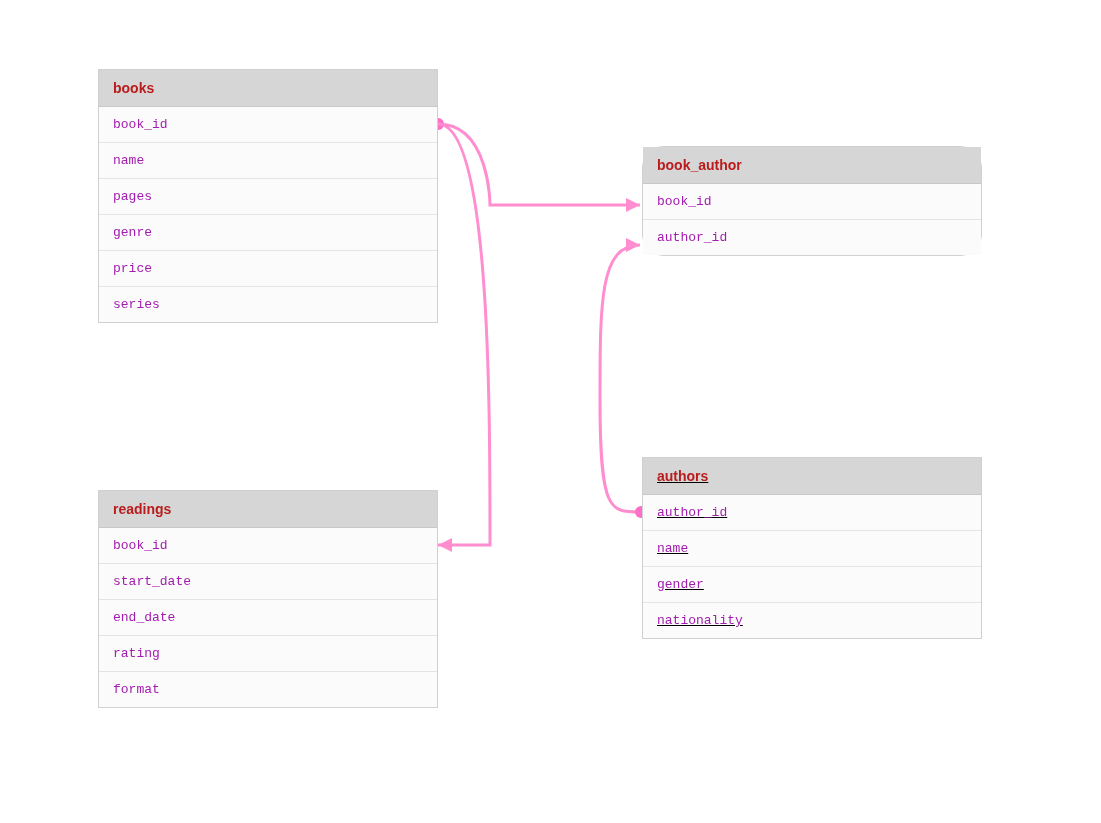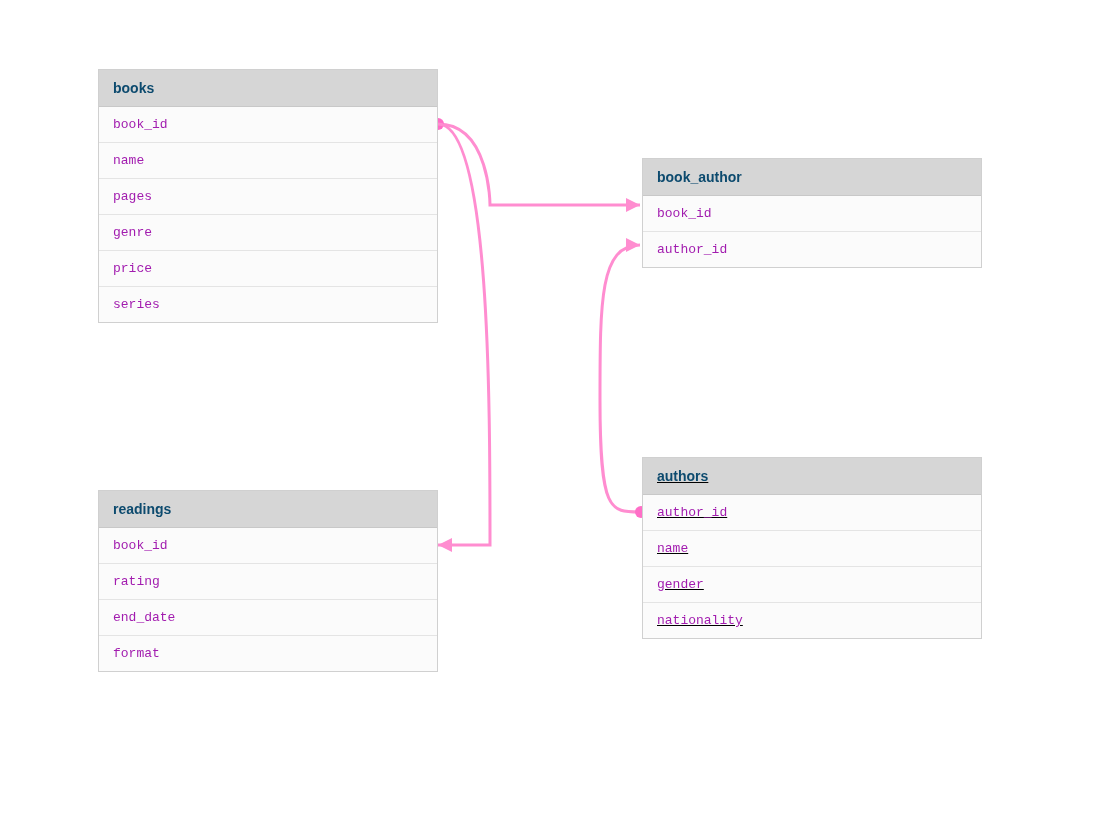--- a/index.html
+++ b/index.html
@@ -29,21 +29,21 @@
     border: 1px solid #d0d0d0;
     background: #fbfbfb;
     width: 340px;
   }
   .table-header {
     background: #d6d6d6;
     font-weight: 700;
     font-size: 14px;
     padding: 10px 14px;
     border-bottom: 1px solid #c8c8c8;
-    color: #0c4a6e;
+    color: #b91c1c;
   }
   .table-row {
     font-family: ui-monospace, SFMono-Regular, Menlo, Consolas, "Liberation Mono", monospace;
     font-size: 13px;
     padding: 10px 14px;
     border-bottom: 1px solid #e4e4e4;
     color: #a21caf;
     background: #fbfbfb;
   }
   .table-row:last-child { border-bottom: none; }
@@ -70,35 +70,36 @@
   <div class="table" style="left:98px; top:69px;">
     <div class="table-header">books</div>
     <div class="table-row">book_id</div>
     <div class="table-row">name</div>
     <div class="table-row">pages</div>
     <div class="table-row">genre</div>
     <div class="table-row">price</div>
     <div class="table-row">series</div>
   </div>
 
-  <div class="table" style="left:642px; top:158px;">
+  <div class="table" style="left:642px; top:146px;border-radius:22px;">
     <div class="table-header">book_author</div>
     <div class="table-row">book_id</div>
     <div class="table-row">author_id</div>
   </div>
 
   <div class="table" style="left:642px; top:457px;text-decoration:underline;">
     <div class="table-header">authors</div>
     <div class="table-row">author_id</div>
     <div class="table-row">name</div>
     <div class="table-row">gender</div>
     <div class="table-row">nationality</div>
   </div>
 
   <div class="table" style="left:98px; top:490px;">
     <div class="table-header">readings</div>
     <div class="table-row">book_id</div>
+    <div class="table-row">start_date</div>
+    <div class="table-row">end_date</div>
     <div class="table-row">rating</div>
-    <div class="table-row">end_date</div>
     <div class="table-row">format</div>
   </div>
 
 </div>
 
 </body></html>

